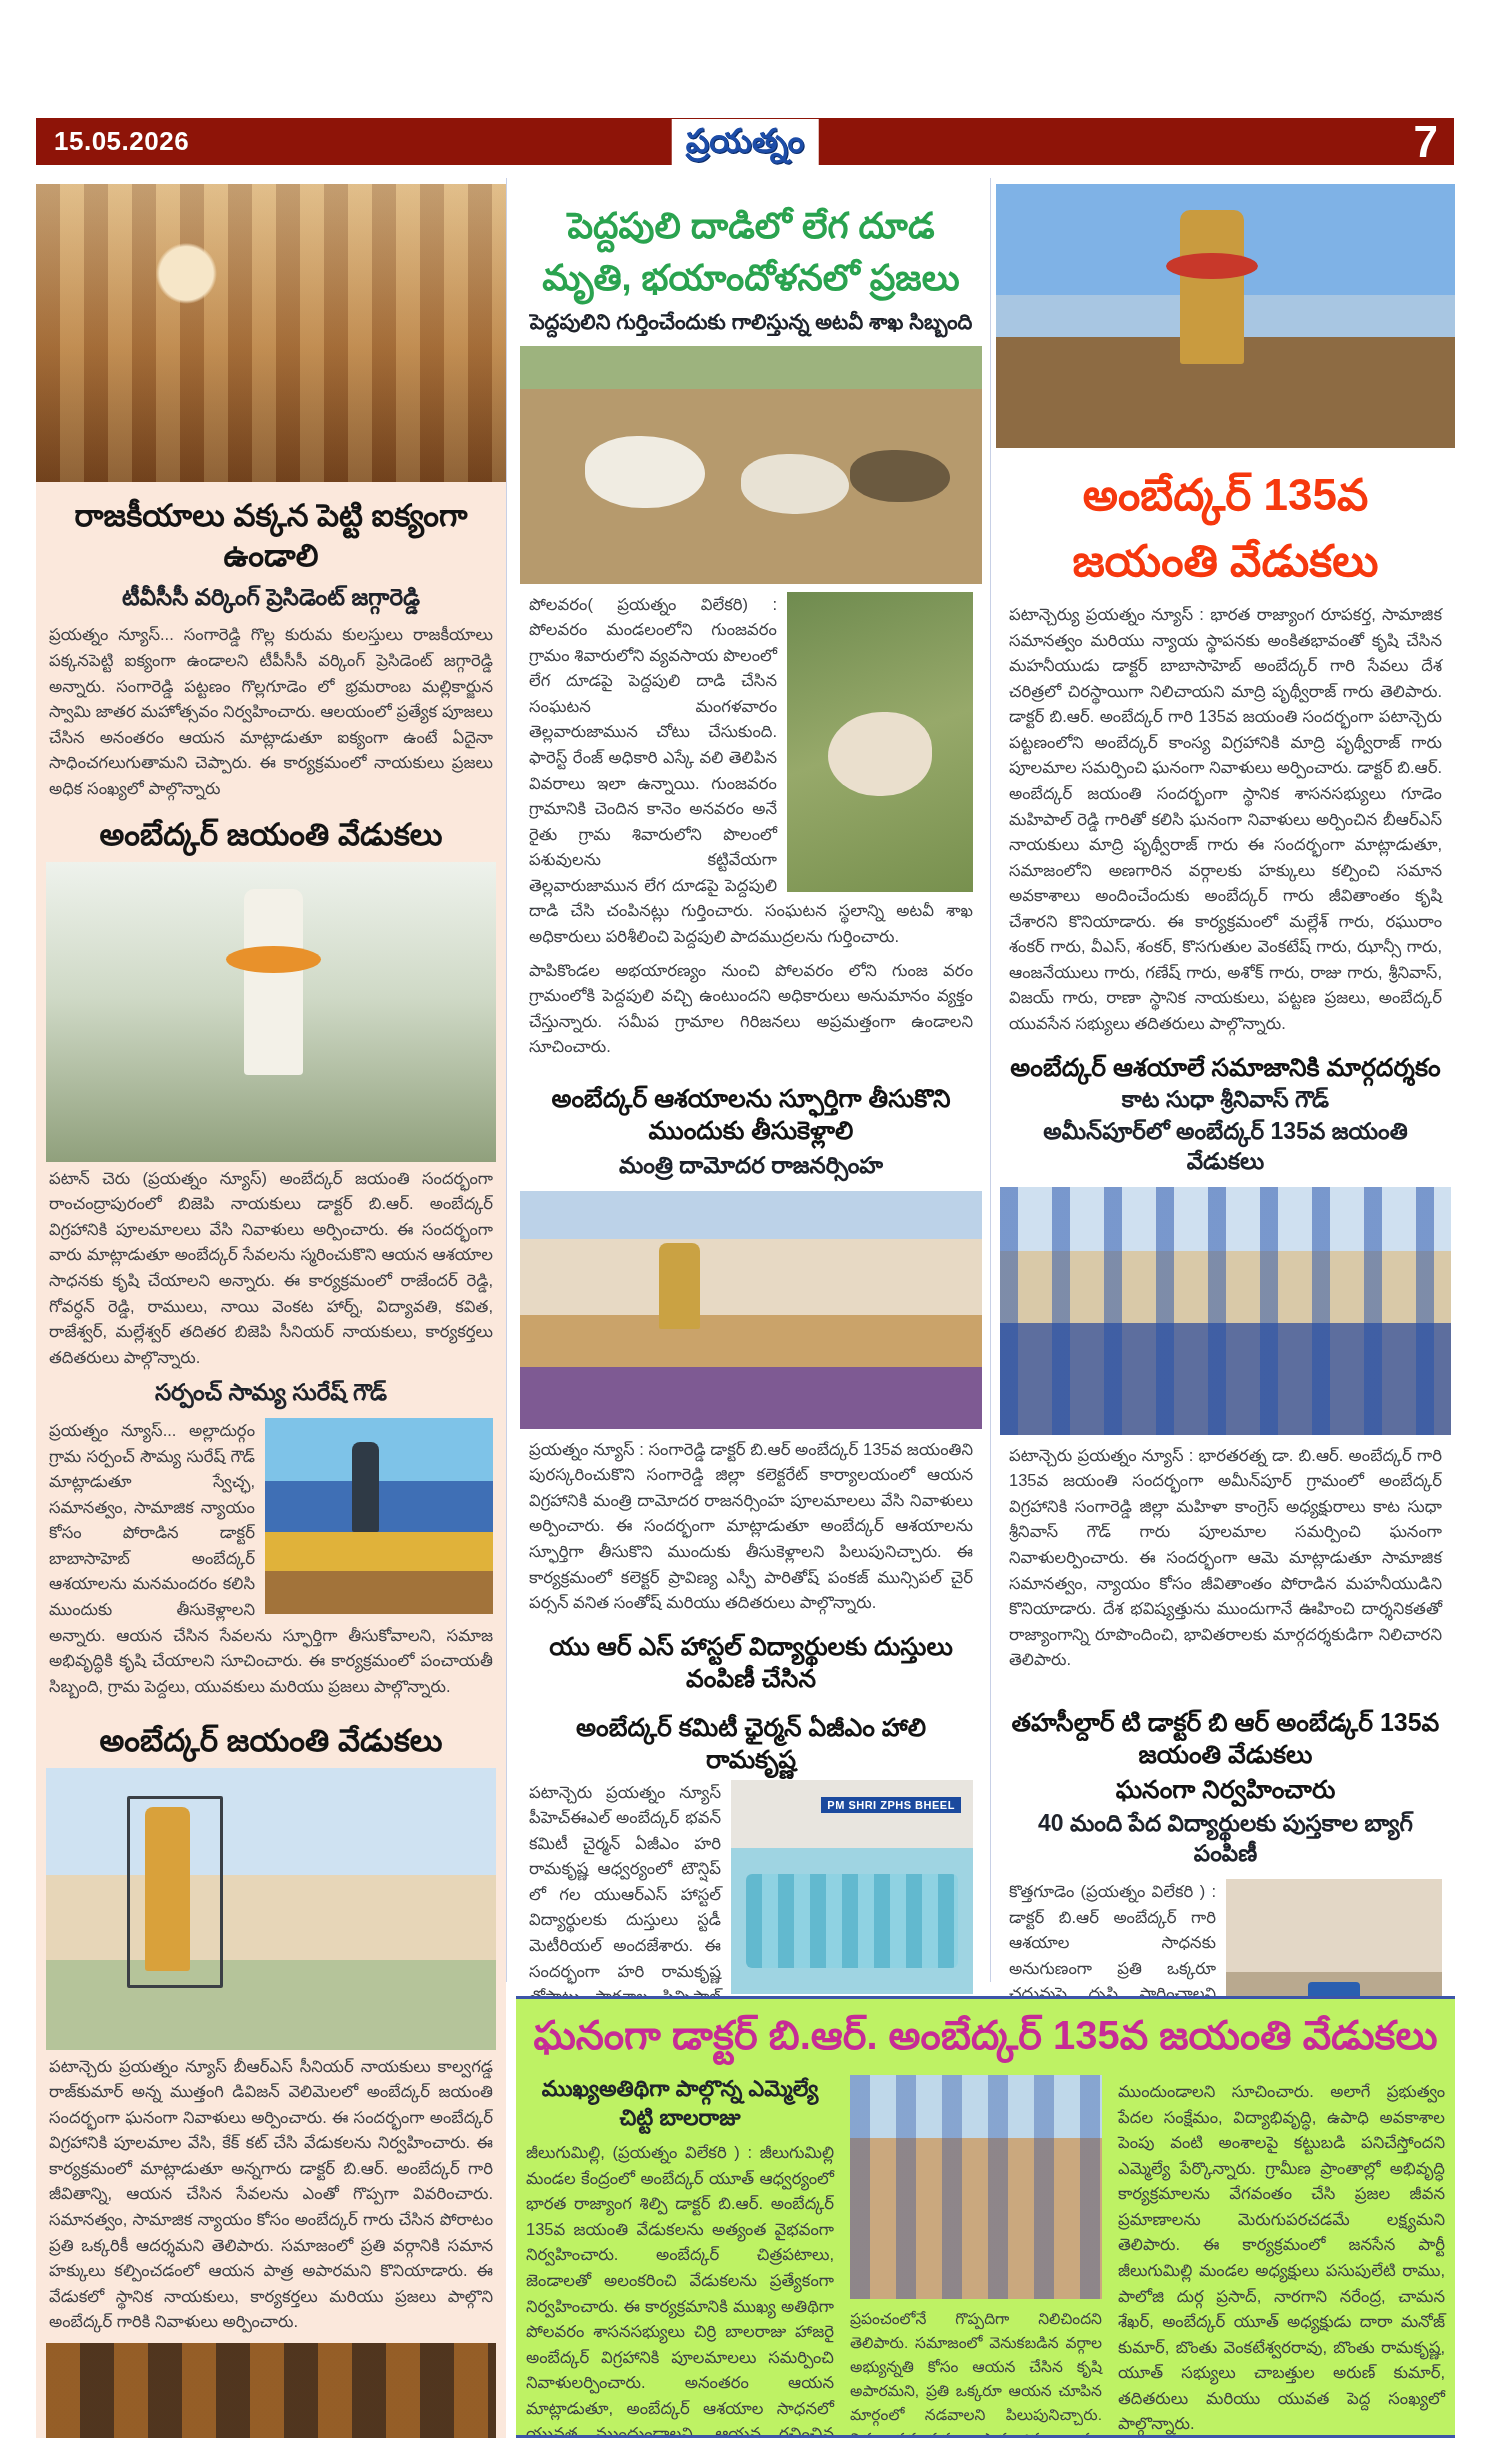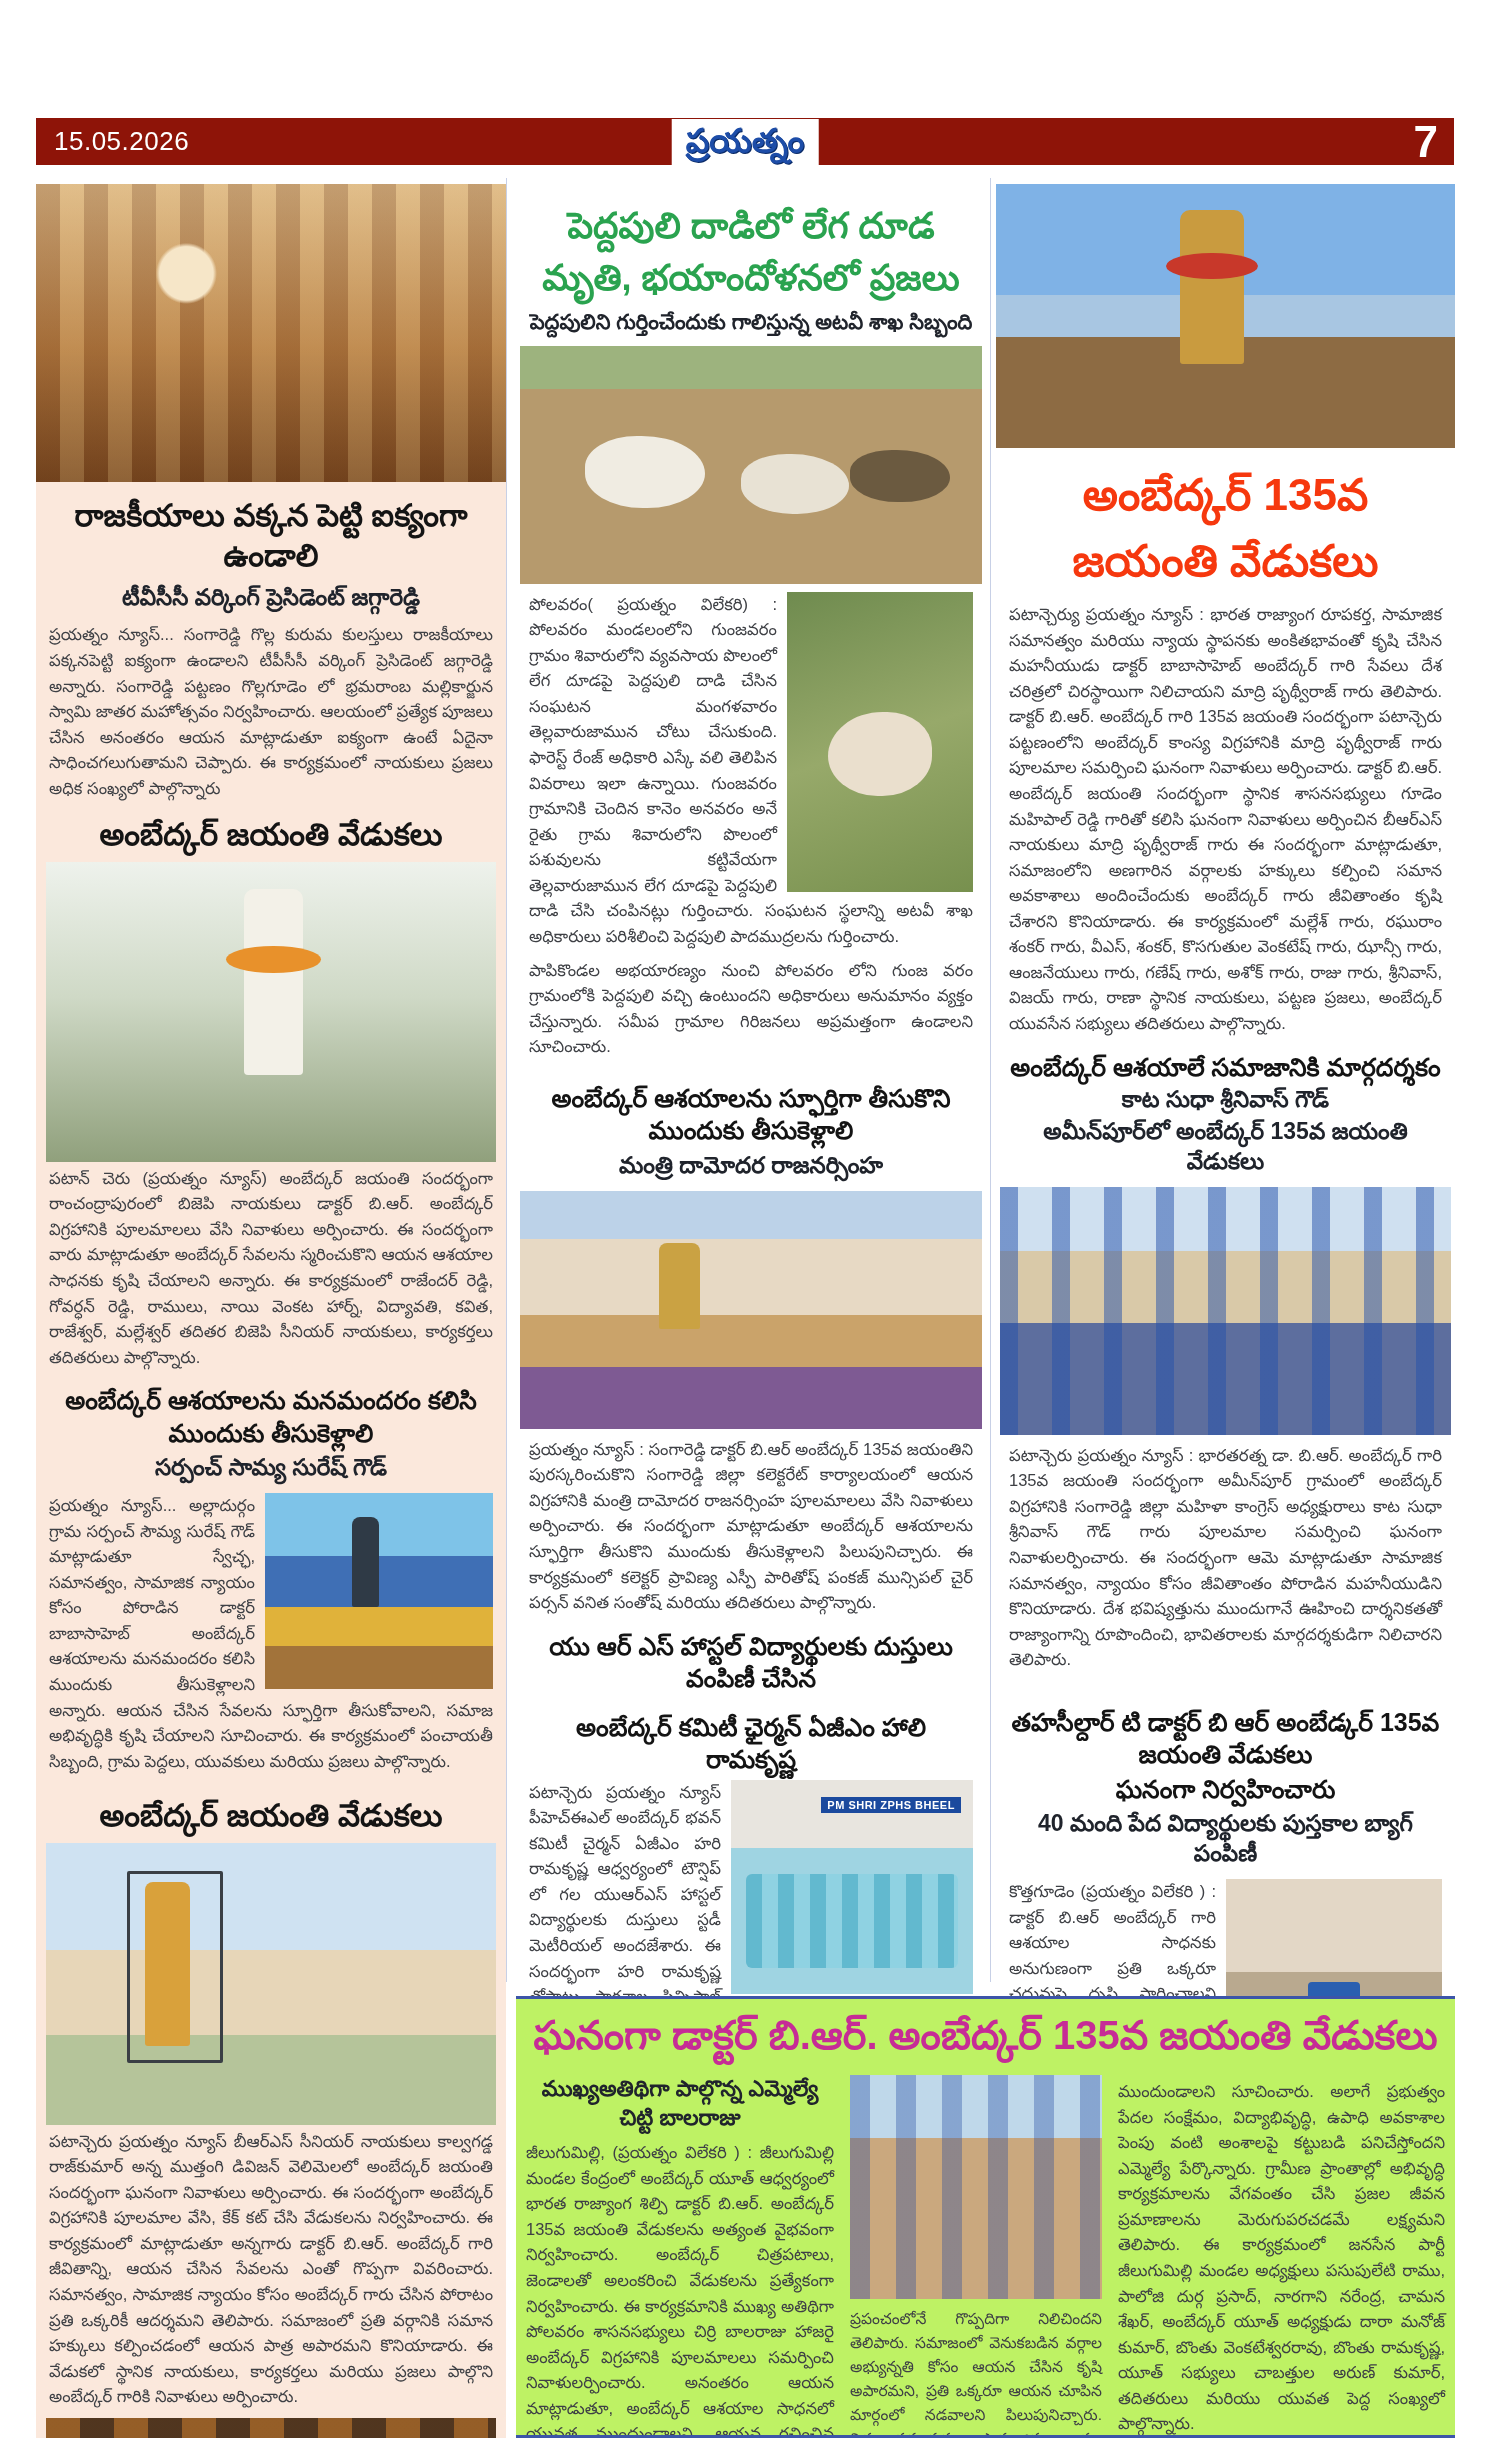--- a/index.html
+++ b/index.html
@@ -7,21 +7,21 @@
   .page {
     position:relative; width:1488px; height:2444px; background:#ffffff;
     font-family:"Liberation Sans","DejaVu Sans",sans-serif; overflow:hidden;
     margin:0 auto;
   }
   
   .header-bar {
     position:absolute; left:36px; right:34px; top:118px; height:47px;
     background:#8e1408; display:flex; align-items:center;
   }
-  .issue-date { color:#ffffff; font-weight:normal; font-size:26px; padding-left:18px; letter-spacing:.5px; }
+  .issue-date { color:#ffffff; font-weight:bold; font-size:26px; padding-left:18px; letter-spacing:.5px; }
   .masthead-box {
     position:absolute; left:50%; top:1px; transform:translateX(-50%);
     background:#ffffff; padding:3px 14px 5px 14px;
   }
   .masthead-text { color:#1d4da8; font-weight:bold; font-size:33px; text-shadow:1px 1px 0 #0a2a66; }
   .page-number { margin-left:auto; color:#ffffff; font-weight:bold; font-size:44px; padding-right:16px; }
 
   
   .col { position:absolute; top:184px; overflow:hidden; }
   .col-left  { left:36px;  width:470px; bottom:6px;  background:#fbe8dc; }
@@ -132,21 +132,20 @@
     <div class="ph ph-crowd" style="height:298px;"></div>
     <div class="pad">
       <div class="headline h-big">రాజకీయాలు వక్కన పెట్టి ఐక్యంగా ఉండాలి</div>
       <div class="subhead">టీవీసీసీ వర్కింగ్ ప్రెసిడెంట్ జగ్గారెడ్డి</div>
       <p class="body-txt">ప్రయత్నం న్యూస్... సంగారెడ్డి గొల్ల కురుమ కులస్తులు రాజకీయాలు పక్కనపెట్టి ఐక్యంగా ఉండాలని టీపీసీసీ వర్కింగ్ ప్రెసిడెంట్ జగ్గారెడ్డి అన్నారు. సంగారెడ్డి పట్టణం గొల్లగూడెం లో భ్రమరాంబ మల్లికార్జున స్వామి జాతర మహోత్సవం నిర్వహించారు. ఆలయంలో ప్రత్యేక పూజలు చేసిన అనంతరం ఆయన మాట్లాడుతూ ఐక్యంగా ఉంటే ఏదైనా సాధించగలుగుతామని చెప్పారు. ఈ కార్యక్రమంలో నాయకులు ప్రజలు అధిక సంఖ్యలో పాల్గొన్నారు</p>
       <div class="headline h-big">అంబేద్కర్ జయంతి వేడుకలు</div>
     </div>
     <div class="ph ph-statue ph-full" style="height:300px;"></div>
     <div class="pad">
       <p class="body-txt">పటాన్ చెరు (ప్రయత్నం న్యూస్) అంబేద్కర్ జయంతి సందర్భంగా రాంచంద్రాపురంలో బిజెపి నాయకులు డాక్టర్ బి.ఆర్. అంబేద్కర్ విగ్రహానికి పూలమాలలు వేసి నివాళులు అర్పించారు. ఈ సందర్భంగా వారు మాట్లాడుతూ అంబేద్కర్ సేవలను స్మరించుకొని ఆయన ఆశయాల సాధనకు కృషి చేయాలని అన్నారు. ఈ కార్యక్రమంలో రాజేందర్ రెడ్డి, గోవర్ధన్ రెడ్డి, రాములు, నాయి వెంకట హార్న్, విద్యావతి, కవిత, రాజేశ్వర్, మల్లేశ్వర్ తదితర బిజెపి సీనియర్ నాయకులు, కార్యకర్తలు తదితరులు పాల్గొన్నారు.</p>
-      <div class="headline h-mid">అంబేద్కర్ ఆశయాలను మనమందరం కలిసి ముందుకు తీసుకెళ్లాలి</div>
       <div class="subhead">సర్పంచ్ సామ్య సురేష్ గౌడ్</div>
       <div class="clearfix">
         <div class="ph ph-sarpanch ph-float-r" style="width:228px;height:196px;"></div>
         <p class="body-txt">ప్రయత్నం న్యూస్... అల్లాదుర్గం గ్రామ సర్పంచ్ సౌమ్య సురేష్ గౌడ్ మాట్లాడుతూ స్వేచ్ఛ, సమానత్వం, సామాజిక న్యాయం కోసం పోరాడిన డాక్టర్ బాబాసాహెబ్ అంబేద్కర్ ఆశయాలను మనమందరం కలిసి ముందుకు తీసుకెళ్లాలని అన్నారు. ఆయన చేసిన సేవలను స్ఫూర్తిగా తీసుకోవాలని, సమాజ అభివృద్ధికి కృషి చేయాలని సూచించారు. ఈ కార్యక్రమంలో పంచాయతీ సిబ్బంది, గ్రామ పెద్దలు, యువకులు మరియు ప్రజలు పాల్గొన్నారు.</p>
       </div>
       <div class="headline h-big">అంబేద్కర్ జయంతి వేడుకలు</div>
     </div>
     <div class="ph ph-scaffold ph-full" style="height:282px;"></div>
     <div class="pad">
       <p class="body-txt">పటాన్చెరు ప్రయత్నం న్యూస్ బీఆర్ఎస్ సీనియర్ నాయకులు కాల్వగడ్డ రాజ్‌కుమార్ అన్న ముత్తంగి డివిజన్ వెలిమెలలో అంబేద్కర్ జయంతి సందర్భంగా ఘనంగా నివాళులు అర్పించారు. ఈ సందర్భంగా అంబేద్కర్ విగ్రహానికి పూలమాల వేసి, కేక్ కట్ చేసి వేడుకలను నిర్వహించారు. ఈ కార్యక్రమంలో మాట్లాడుతూ అన్నగారు డాక్టర్ బి.ఆర్. అంబేద్కర్ గారి జీవితాన్ని, ఆయన చేసిన సేవలను ఎంతో గొప్పగా వివరించారు. సమానత్వం, సామాజిక న్యాయం కోసం అంబేద్కర్ గారు చేసిన పోరాటం ప్రతి ఒక్కరికీ ఆదర్శమని తెలిపారు. సమాజంలో ప్రతి వర్గానికి సమాన హక్కులు కల్పించడంలో ఆయన పాత్ర అపారమని కొనియాడారు. ఈ వేడుకలో స్థానిక నాయకులు, కార్యకర్తలు మరియు ప్రజలు పాల్గొని అంబేద్కర్ గారికి నివాళులు అర్పించారు.</p>

